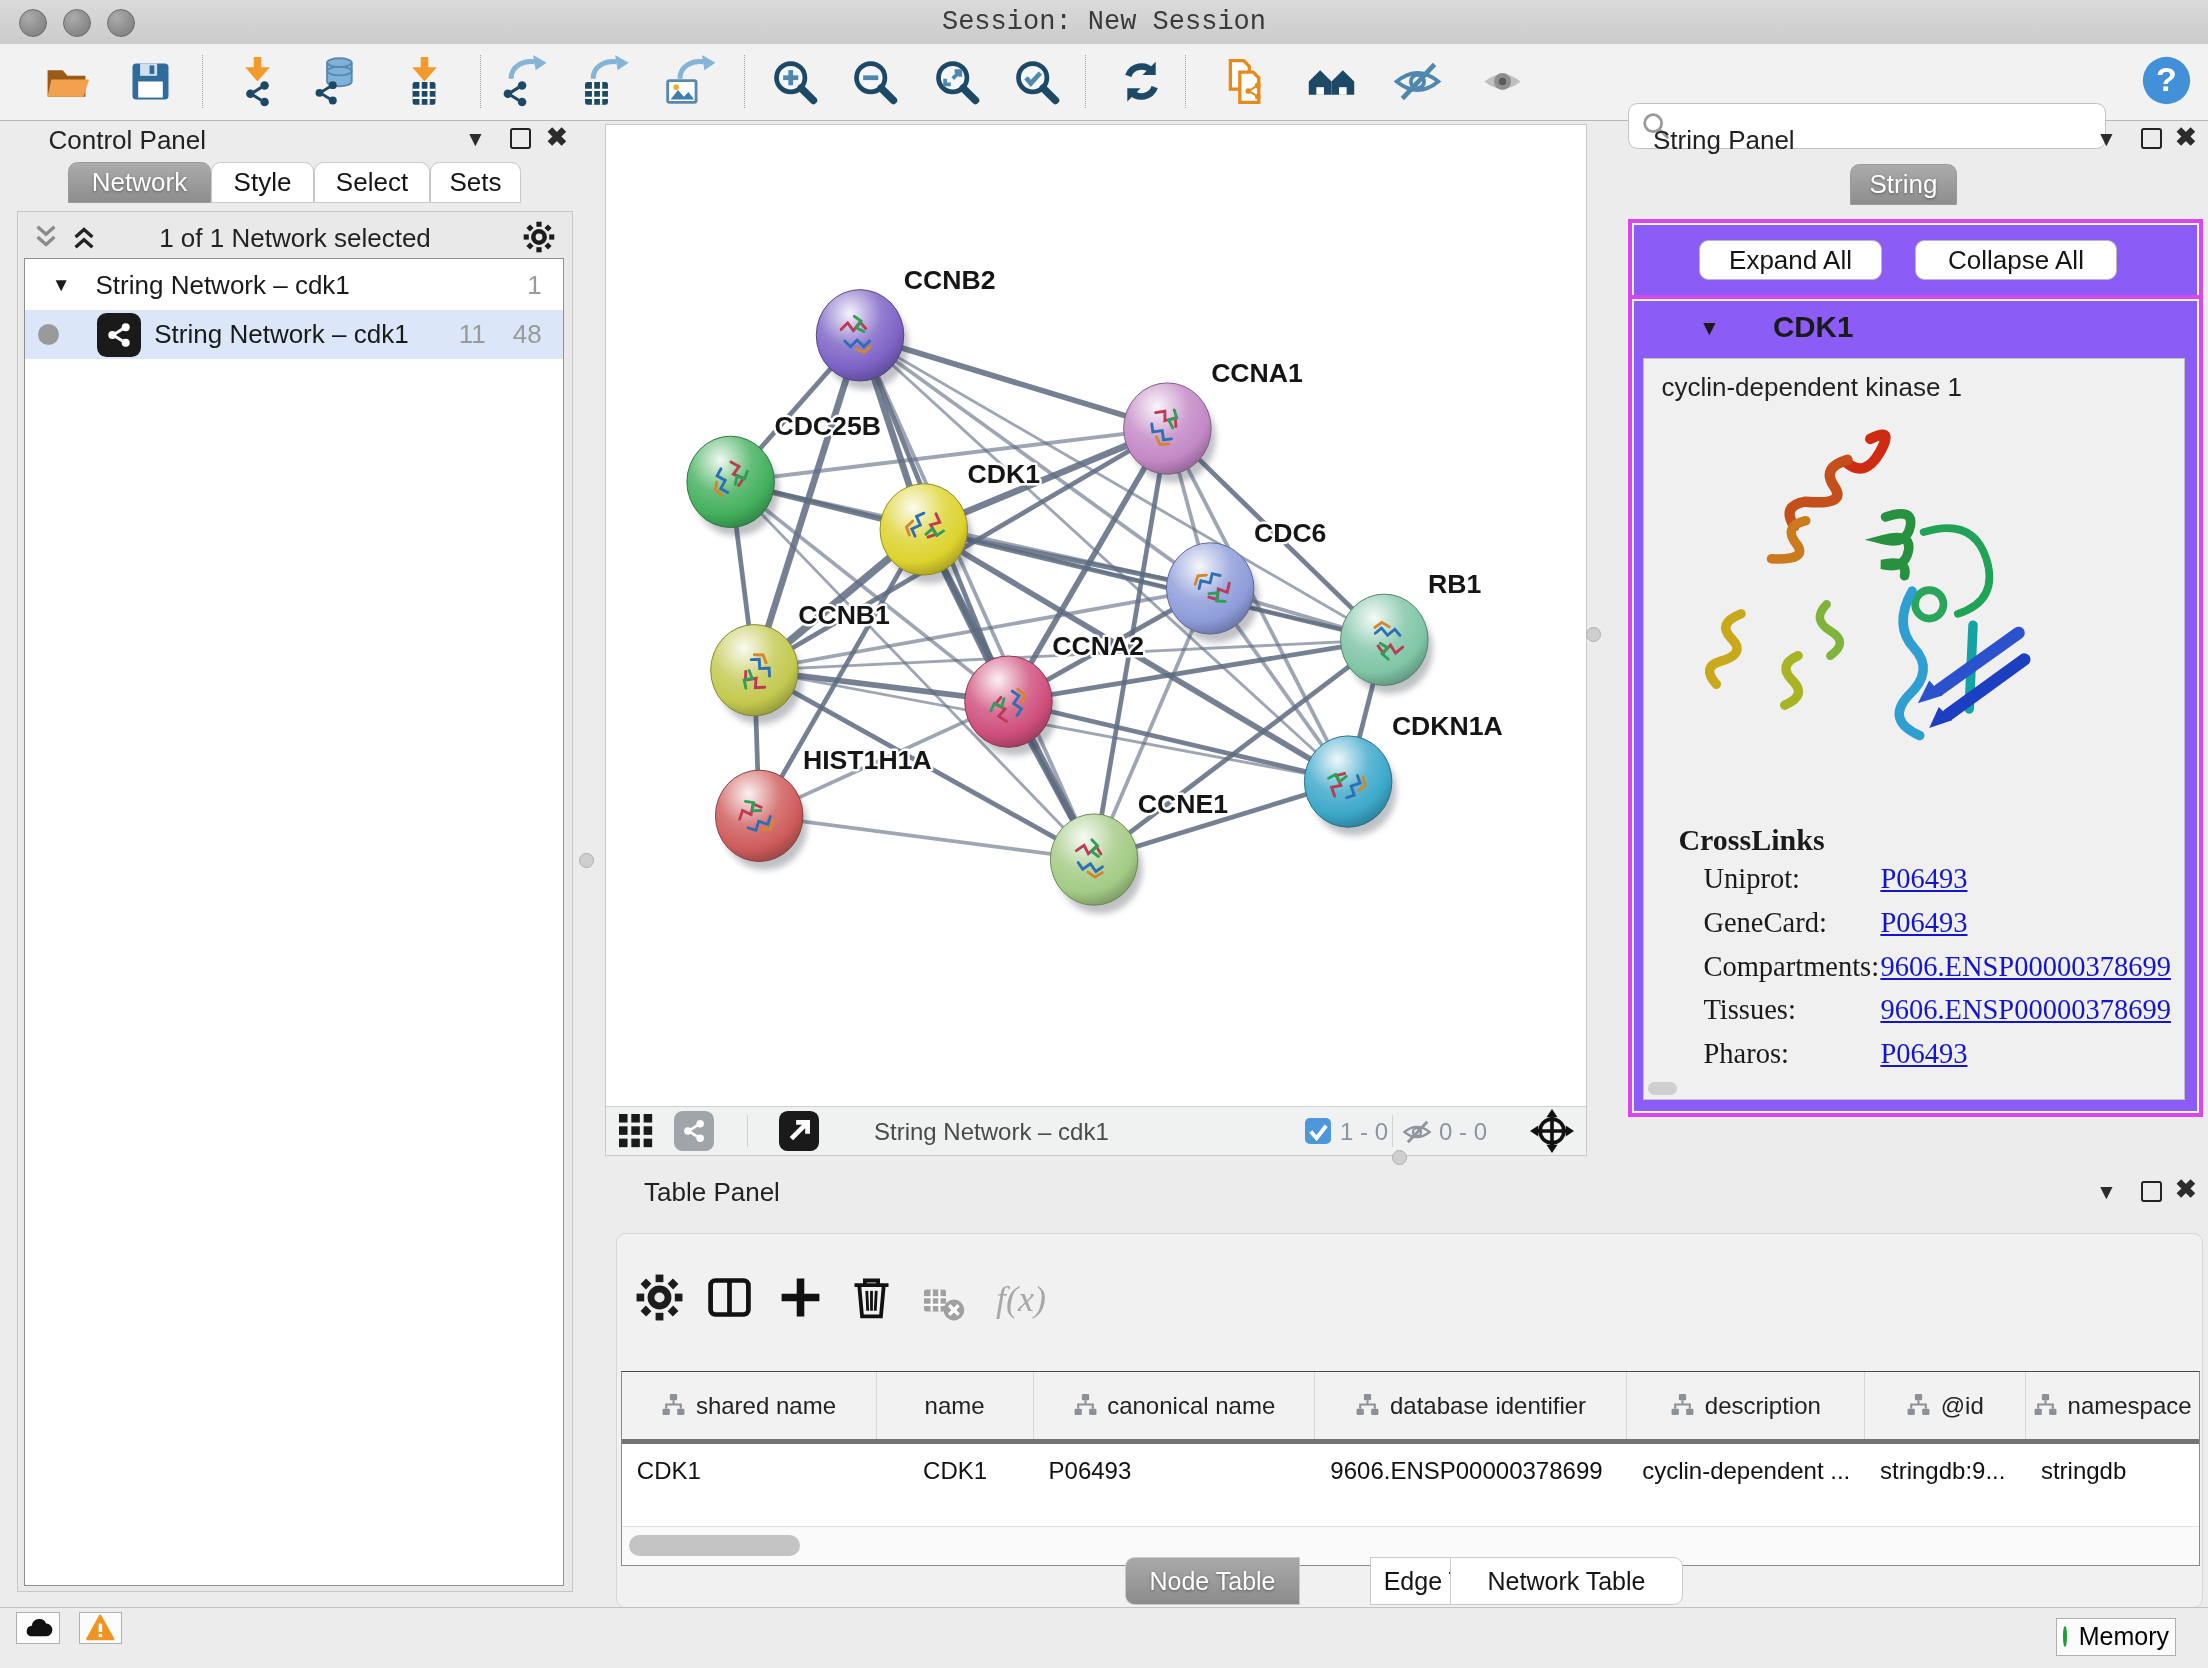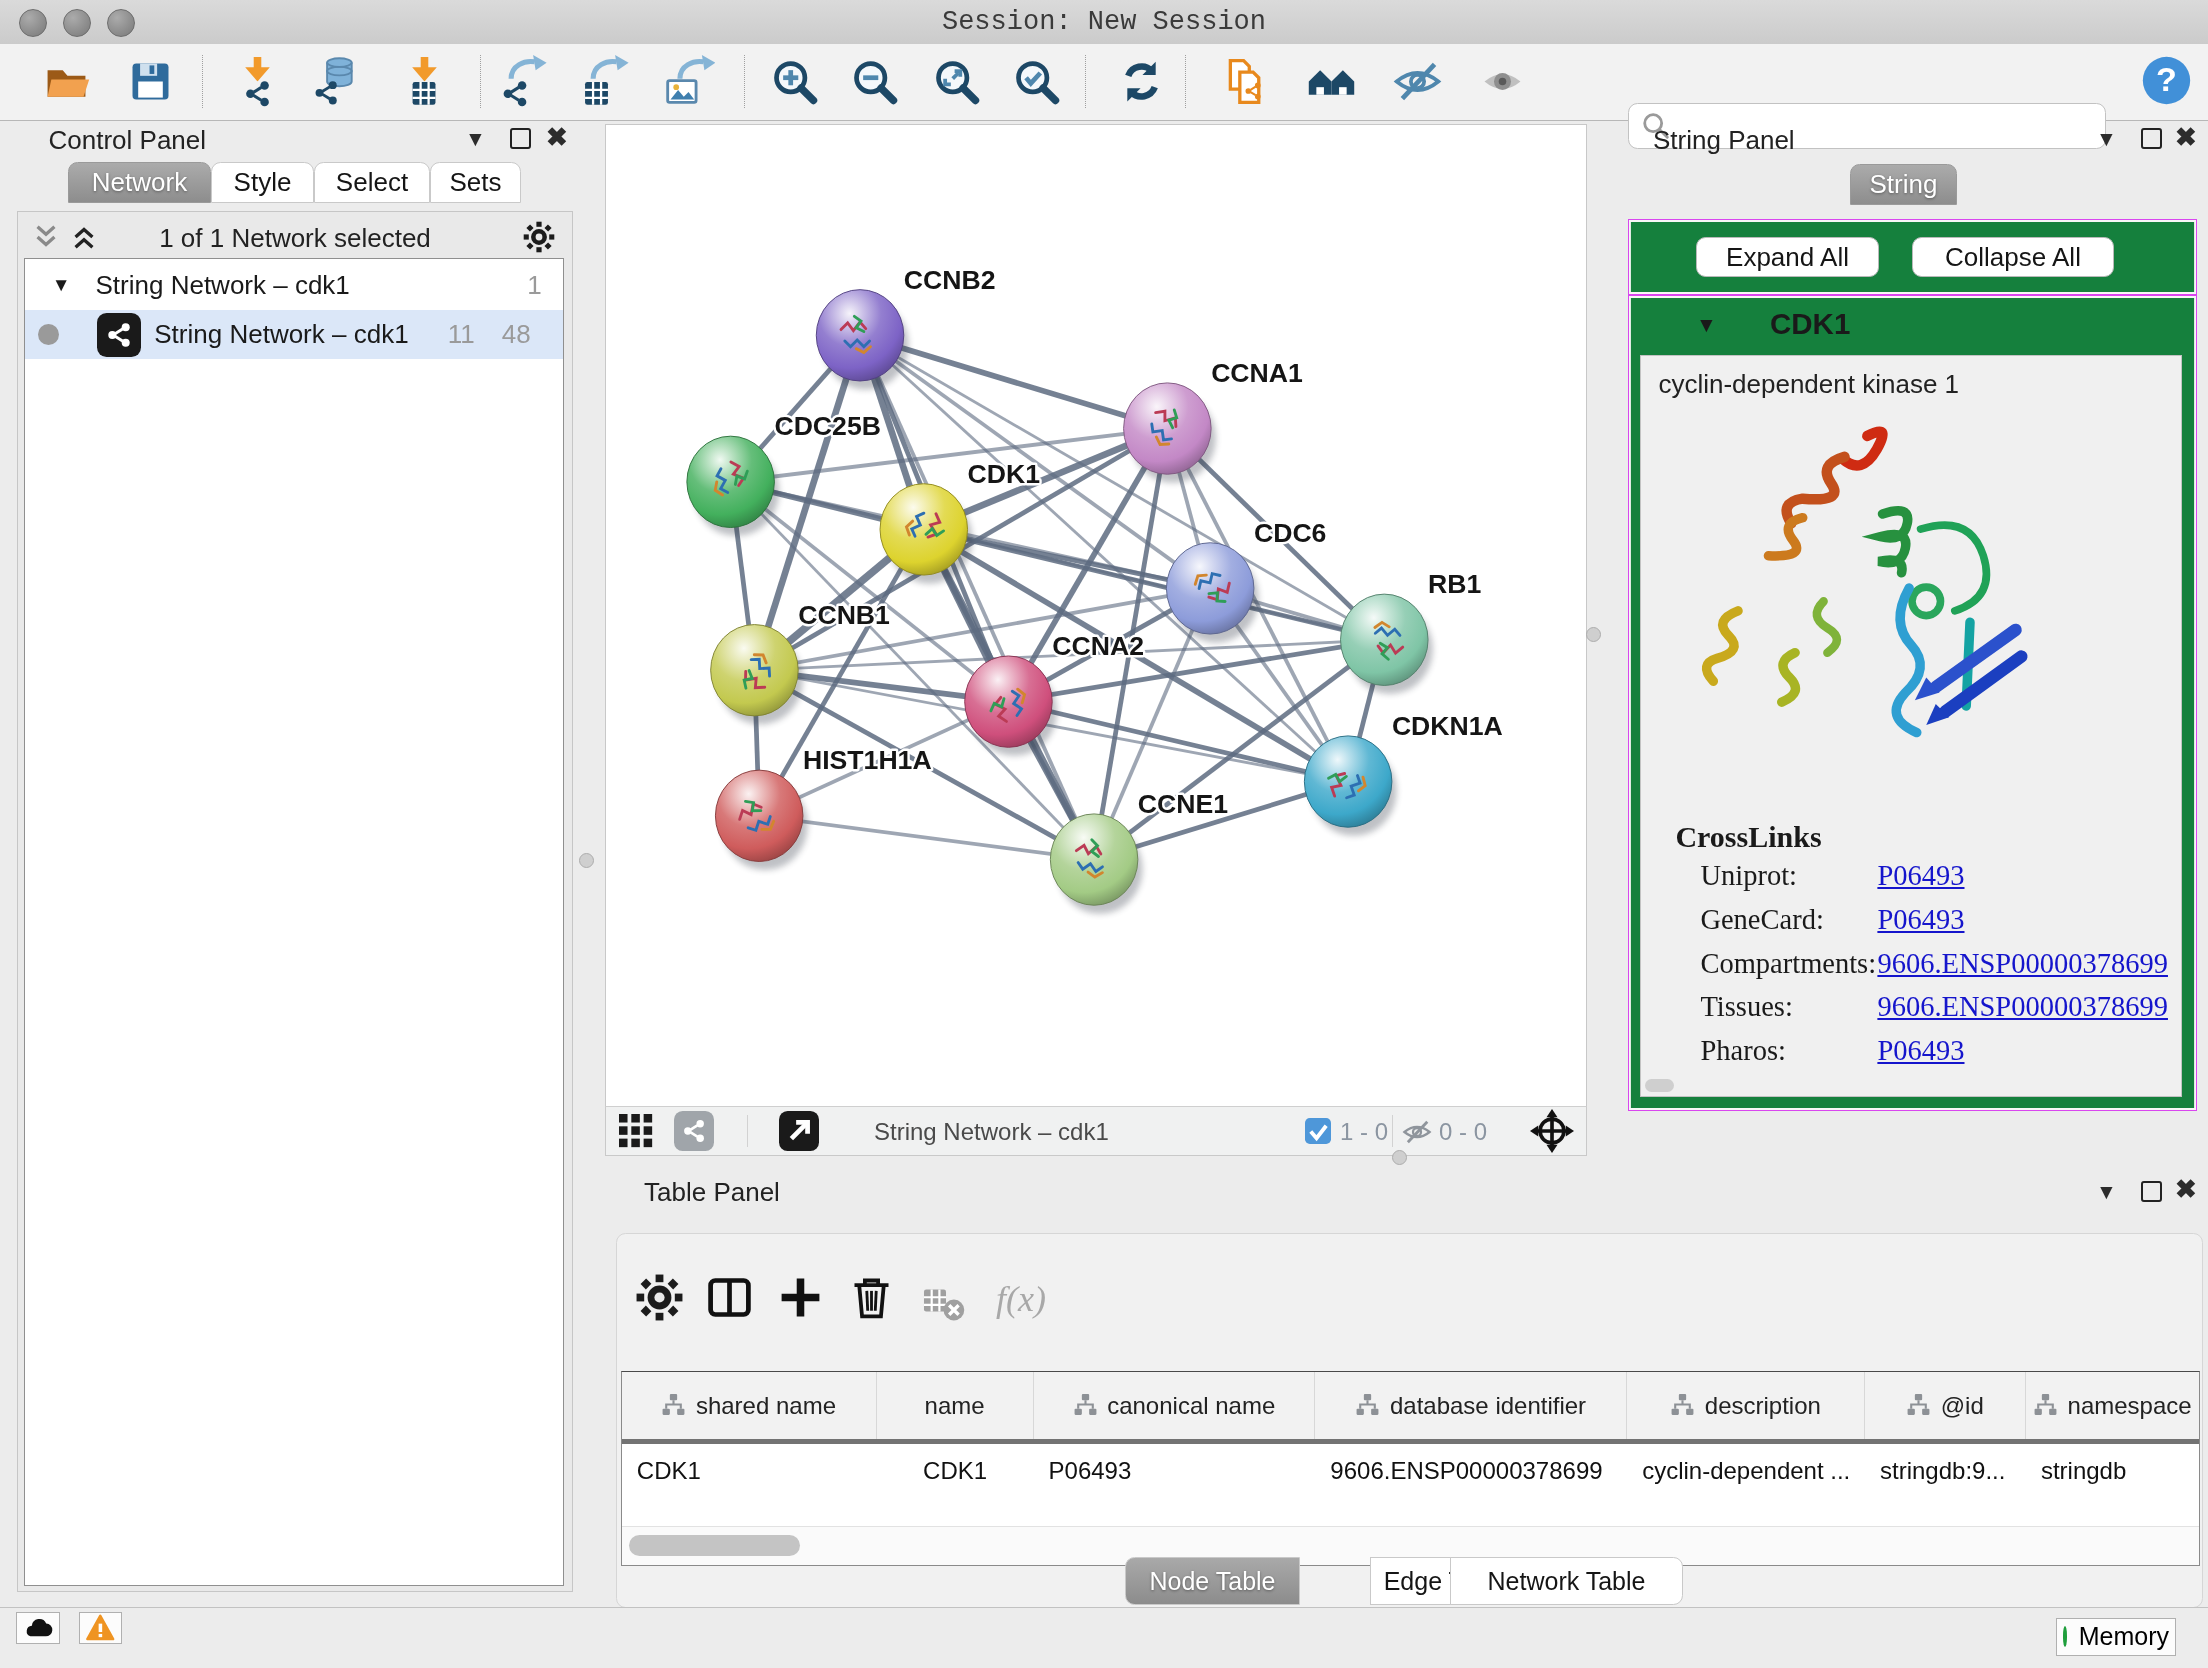--- a/index.html
+++ b/index.html
@@ -43,21 +43,21 @@
   
   .canvas{position:absolute;left:605px;top:124px;width:980px;height:982px;background:#fff;
           border:1px solid #c8c8c8;}
   .cfooter{position:absolute;left:605px;top:1106px;width:980px;height:48px;background:#f0f1f1;
            border:1px solid #c9c9c9;border-top:1px solid #cfcfcf;}
   .cfooter .vd{position:absolute;top:7.6px;height:32px;border-left:1px solid #d2d2d2;}
   .gutterdot{position:absolute;width:13.3px;height:13.3px;border-radius:50%;background:#cfcfcf;
              border:1px solid #adadad;}
   .counts{position:absolute;font-size:24px;color:#8b95a1;top:10.5px;}
   
-  .rp-box{position:absolute;background:#15803d;border:1px solid #d946ef;box-shadow:inset 0 0 0 1.9px #f7f7f7;}
+  .rp-box{position:absolute;background:#8b5cf6;border:4px solid #d946ef;box-shadow:inset 0 0 0 1.9px #f7f7f7;}
   .rp-btn{position:absolute;background:#fff;border:1px solid #b9b9b9;border-radius:9.5px;
           font-size:26px;color:#151515;cursor:pointer;font-family:"Liberation Sans",sans-serif;}
   .serif{font-family:"Liberation Serif",serif;}
   .xlink{color:#1515cc;text-decoration:underline;cursor:pointer;}
   .xrow{position:absolute;font-size:28.5px;}
   
   .tp-frame{position:absolute;left:616px;top:1233px;width:1585px;height:373px;background:#f1f1f1;
             border:1px solid #d6d6d6;border-radius:9.5px;}
   .tp-btn{position:absolute;width:53px;height:53px;border:none;background:none;padding:0;cursor:pointer;}
   .tbl{position:absolute;left:3.8px;top:137px;width:1577px;border:1px solid #8a8a8a;border-top:1.9px solid #4a4a4a;
@@ -336,21 +336,21 @@
         <span class="cnt" style="margin-left:auto;margin-right:21px">1</span>
       </div>
       <div class="row rowsel" style="top:51px">
         <span style="margin-left:13.3px;width:21px;height:21px;border-radius:50%;background:#9a9a9a"></span>
         <svg style="margin-left:38px" width="44" height="44" viewBox="0 0 46 46">
           <rect width="46" height="46" rx="10" fill="#1a1a1a"></rect>
             <use href="#sym-share" x="9" y="9" width="28" height="28" style="color:#fff"></use>
         </svg>
         <span style="margin-left:13.3px">String Network – cdk1</span>
         <span class="cnt" style="margin-left:auto">11</span>
-        <span class="cnt" style="margin-left:27px;margin-right:32px">48</span>
+        <span class="cnt" style="margin-left:27px;margin-right:21px">48</span>
       </div>
     </div>
   </div>
 
   <div class="canvas">
     <svg id="net-svg" width="980" height="982" viewBox="0 0 1030 1032">
         <defs>
           <filter id="nsh" x="-50%" y="-50%" width="200%" height="200%">
             <feGaussianBlur stdDeviation="3.5"></feGaussianBlur>
           </filter>

